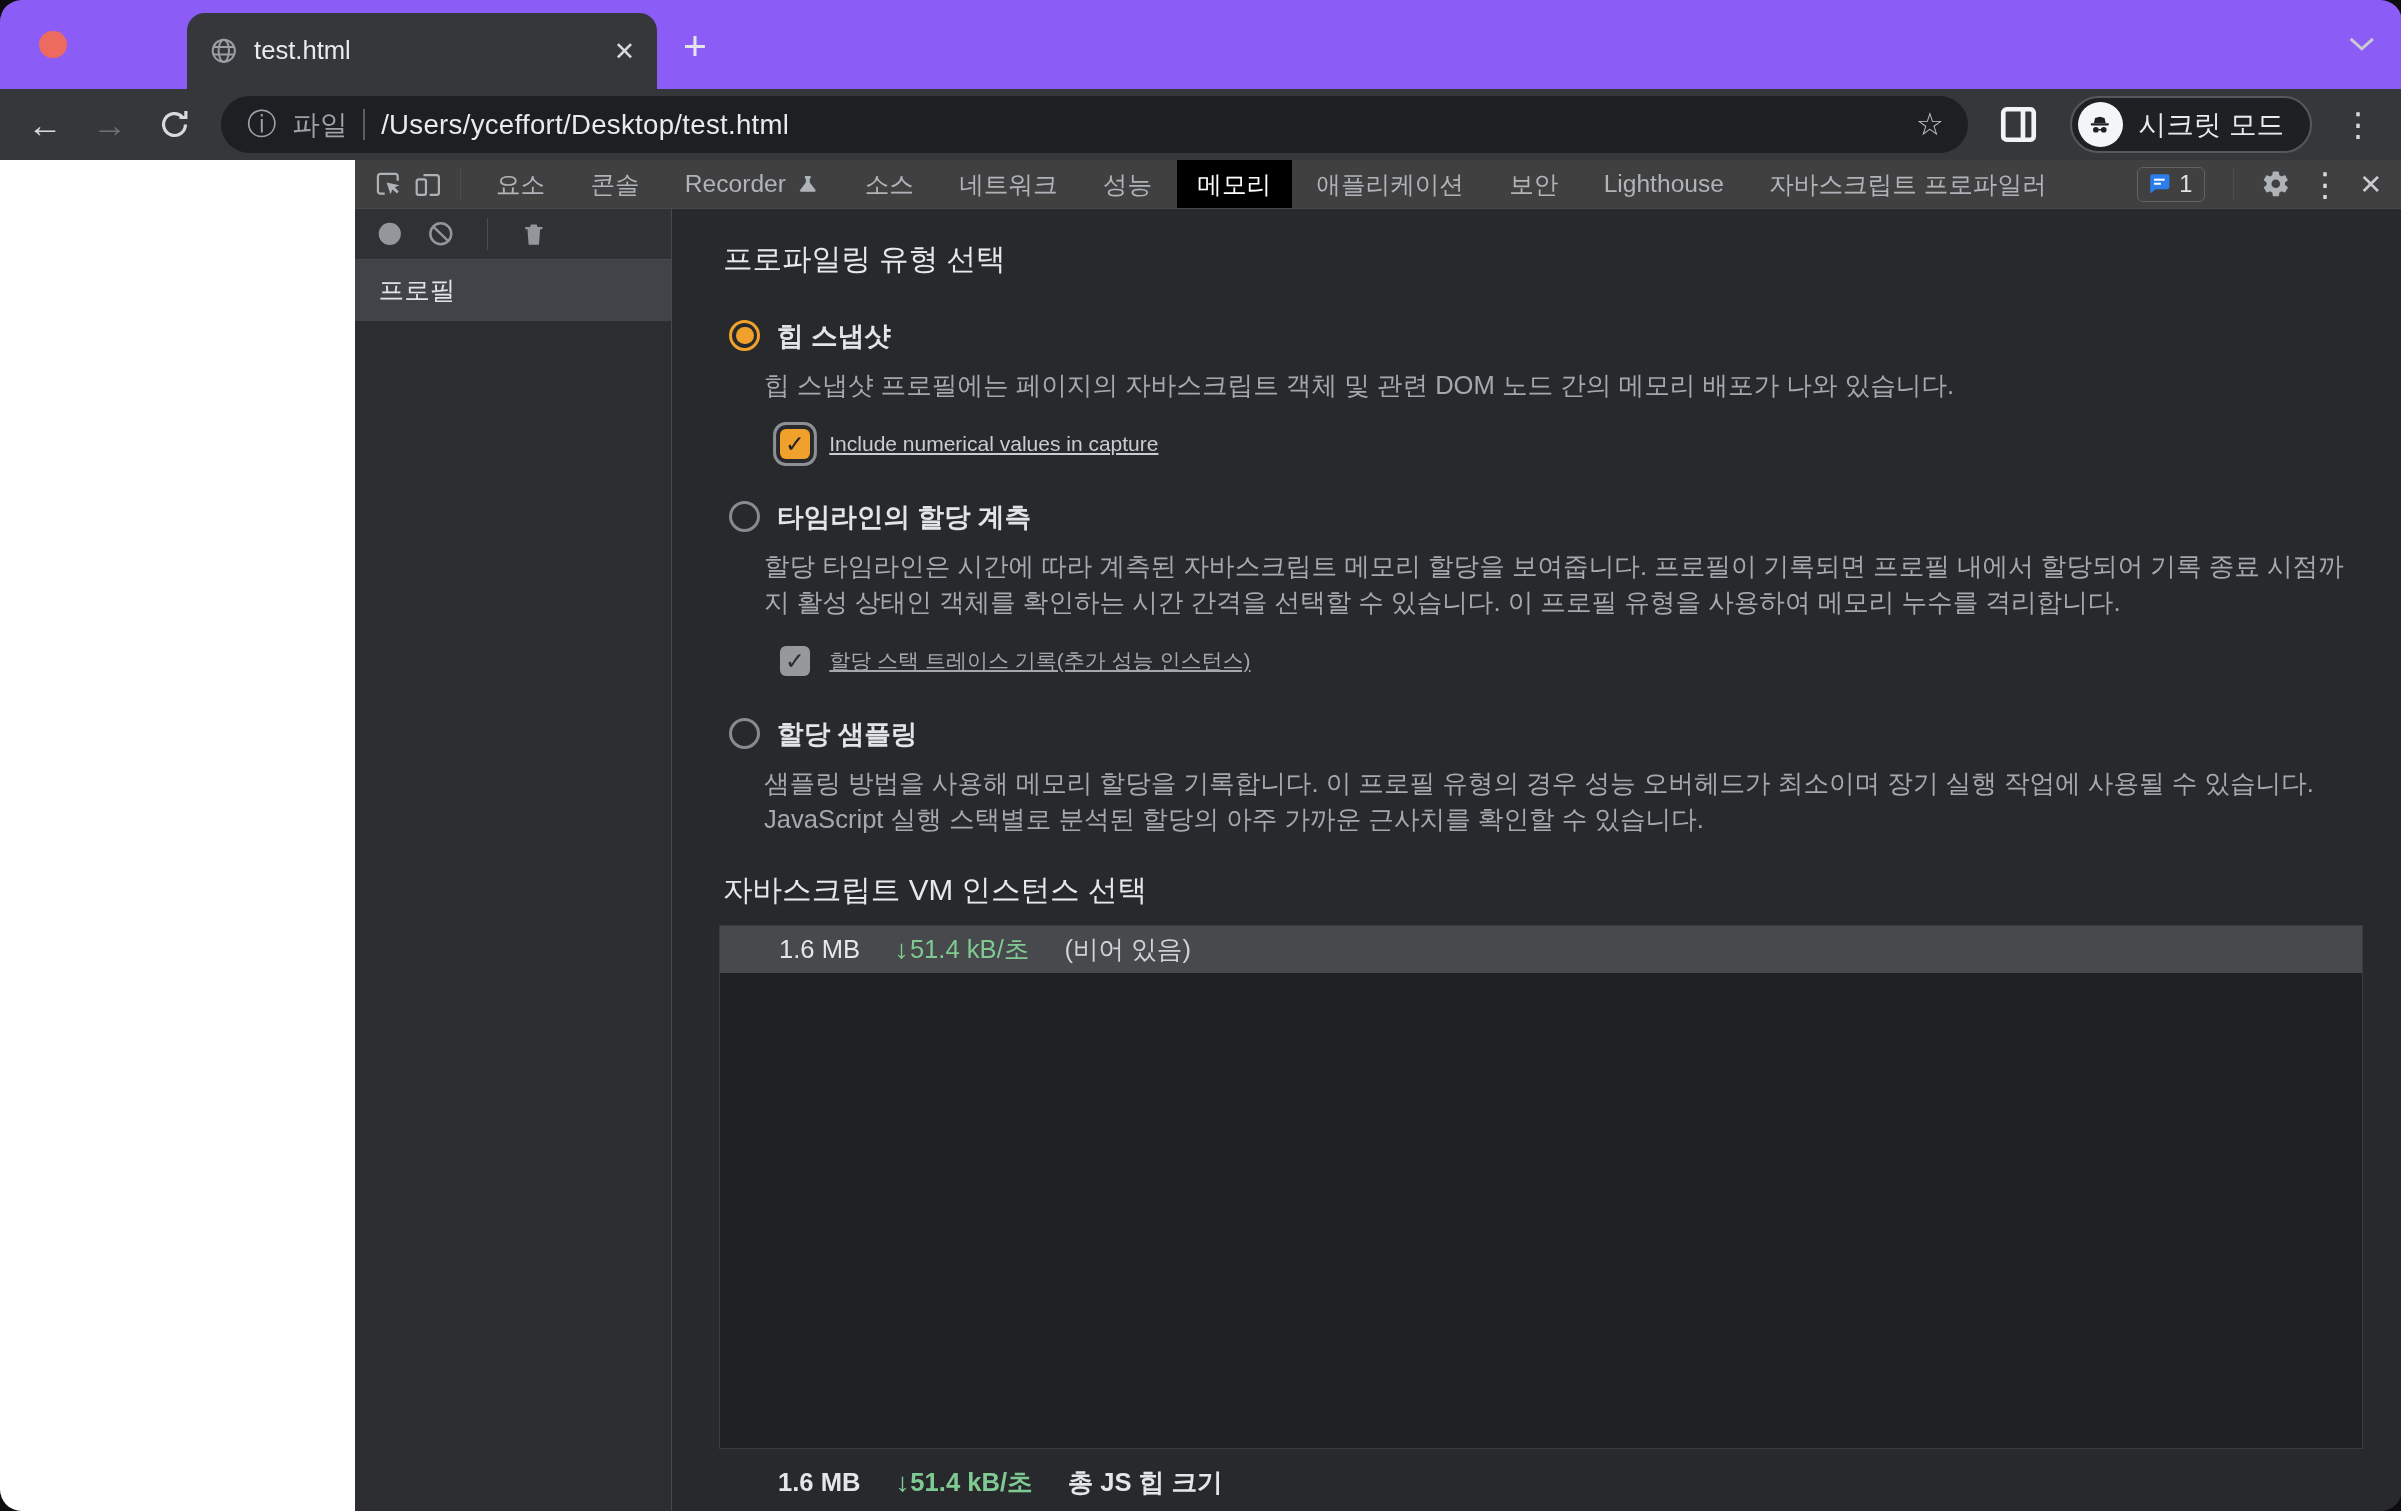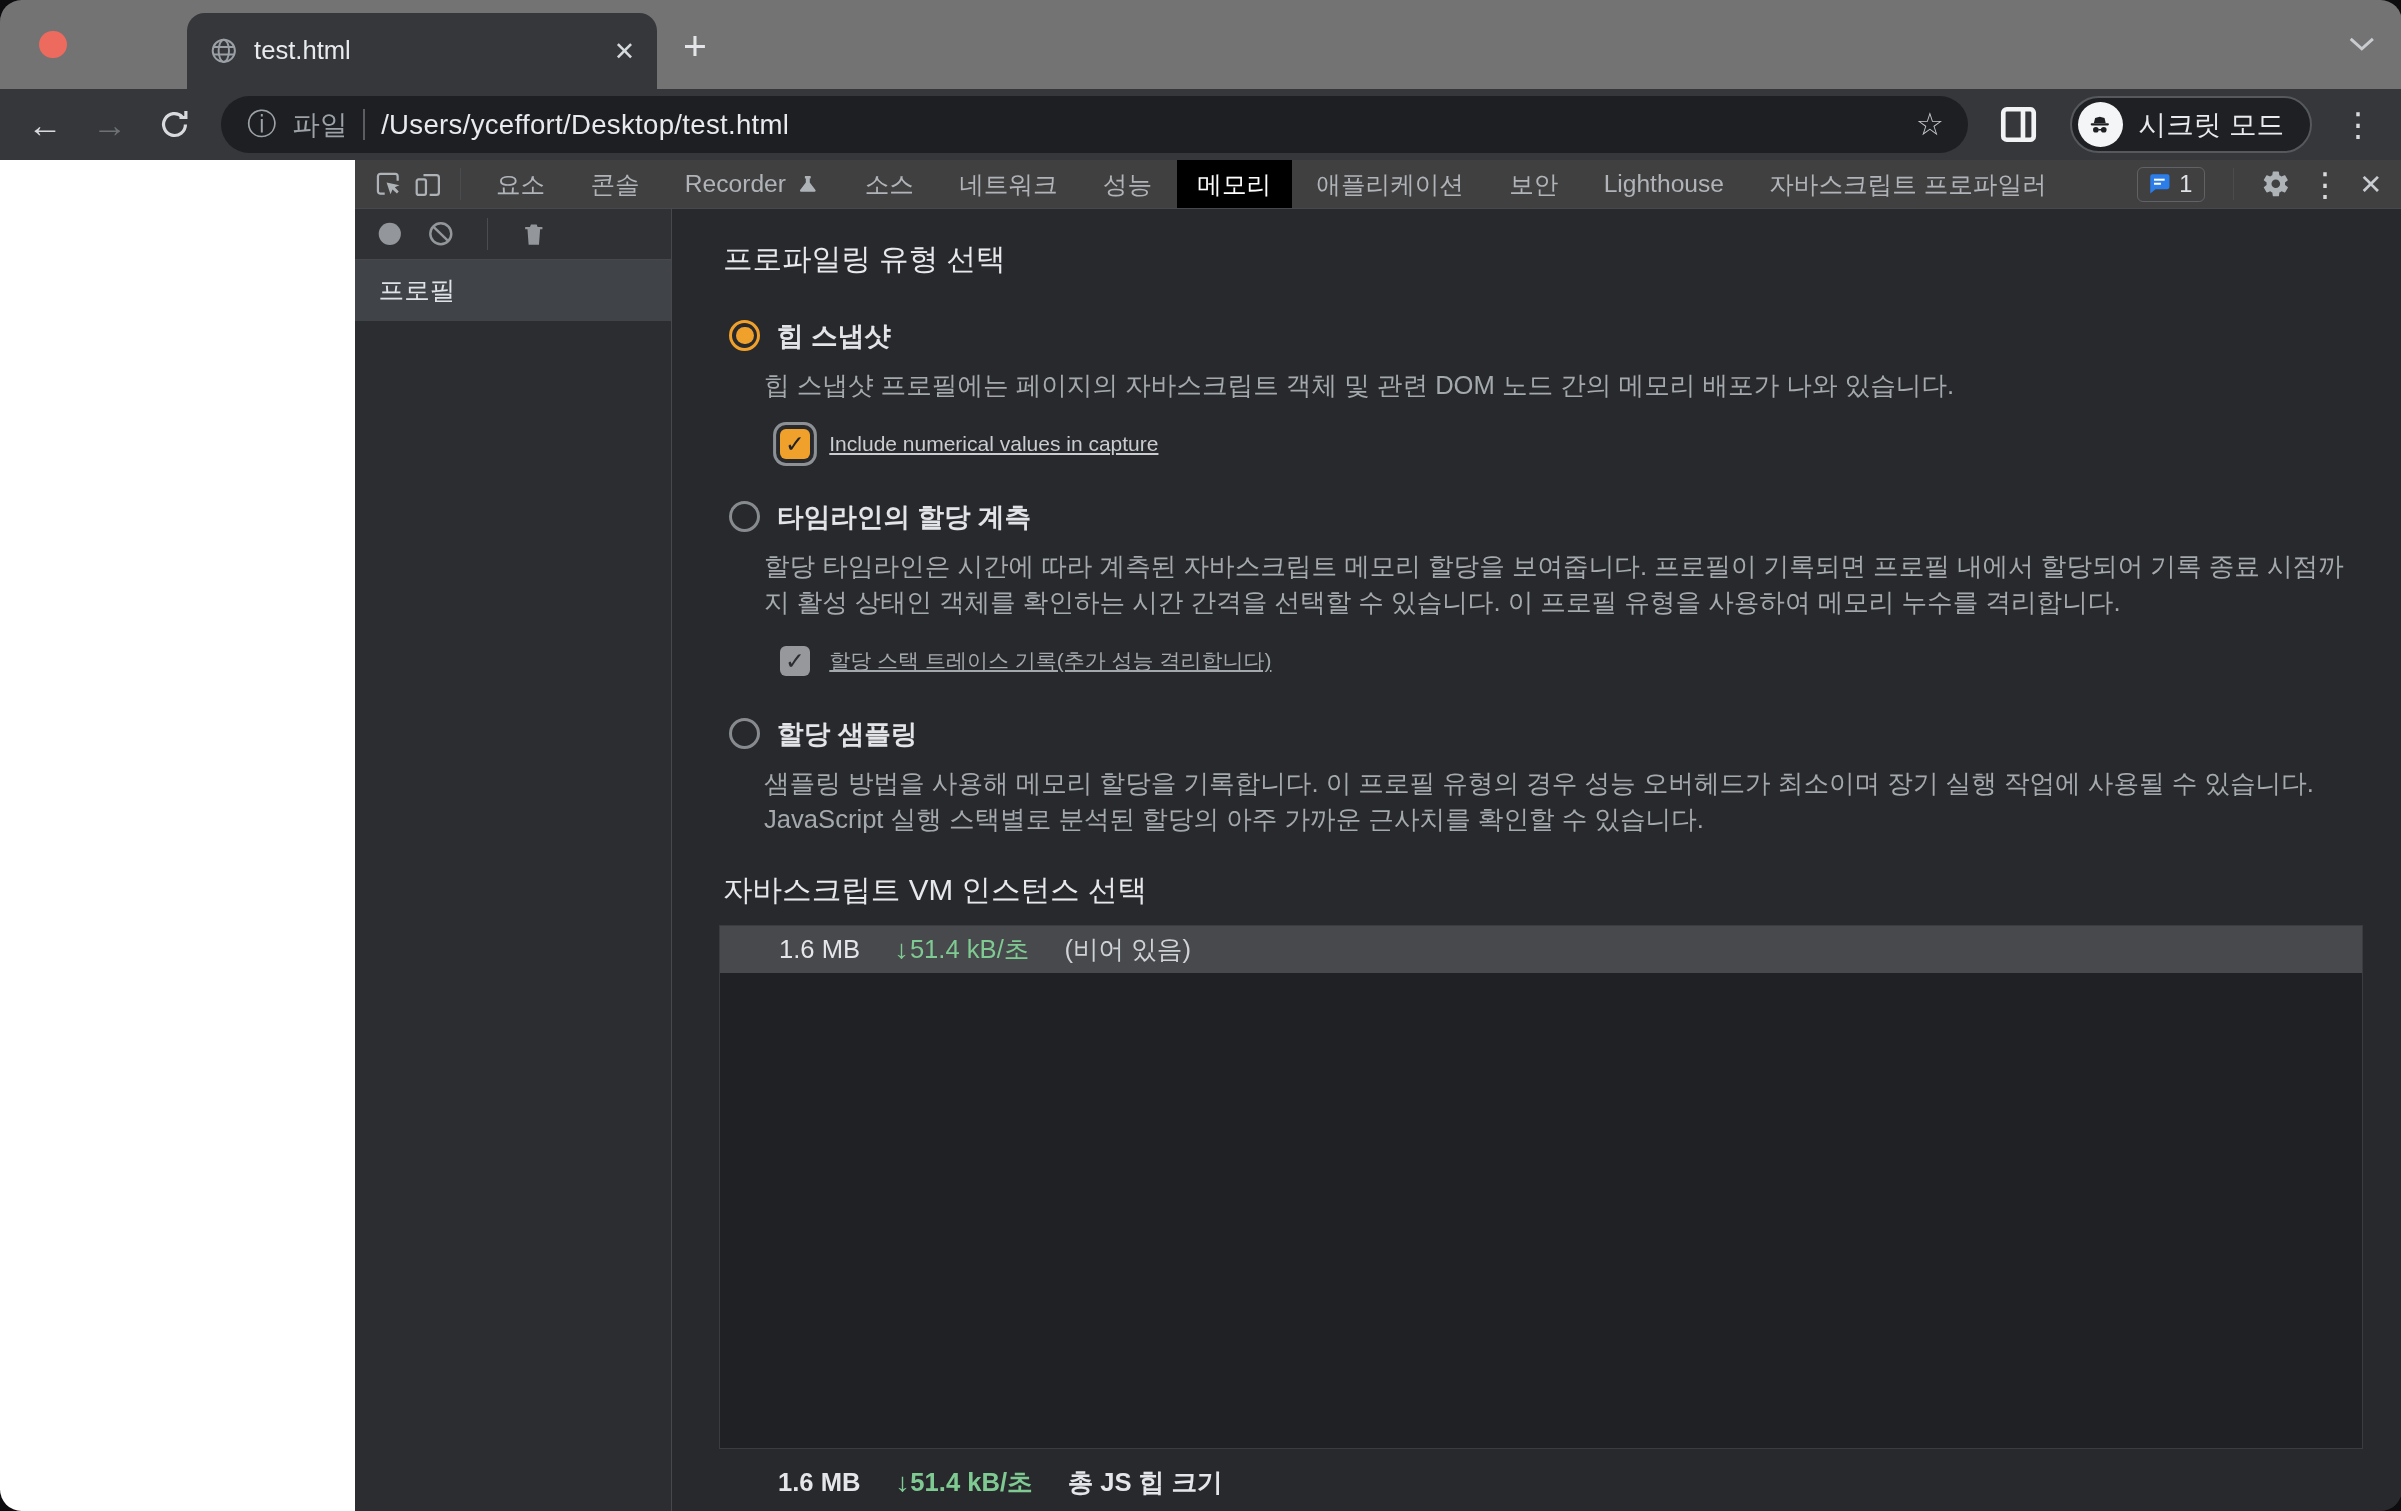--- a/index.html
+++ b/index.html
@@ -1,20 +1,20 @@
 <!DOCTYPE html>
 <html><head>
 <meta charset="utf-8">
 <style>
   html,body{margin:0;padding:0;background:#0d0d0f;font-family:"Liberation Sans","DejaVu Sans",sans-serif;}
   *{box-sizing:border-box;}
   .window{position:relative;width:2402px;height:1511px;border-radius:21.7px;overflow:hidden;background:#28292c;}
 
   
-  .tabstrip{position:relative;height:89px;background:#737373;}
+  .tabstrip{position:relative;height:89px;background:#8b5cf6;}
   .traffic{position:absolute;left:39px;top:30.5px;display:flex;gap:14.8px;}
   .traffic span{width:27.6px;height:27.6px;border-radius:50%;}
   .tl-red{background:#ed6a5e;}　.tl-yellow{background:#f4bf4f;}　.tl-green{background:#61c554;}
   .browser-tab{position:absolute;left:187px;top:12.8px;width:470px;height:76px;background:#35373b;border-radius:17.7px 17.7px 0 0;display:flex;align-items:center;padding:0 21.7px;gap:15.8px;}
   .tab-title{color:#e8eaed;font-size:25.6px;flex:1;}
   .tab-close{color:#d7dadd;font-size:25.6px;cursor:default;}
   .newtab{position:absolute;left:683px;top:25.6px;color:#e3e5e8;font-size:41px;line-height:41px;font-weight:300;}
   .strip-chevron{position:absolute;right:25.6px;top:35px;color:#c8cbcf;}
 
   
@@ -252,21 +252,21 @@
             <span class="chk-label">Include numerical values in capture</span>
           </div>
 
           <div class="opt-row">
             <span class="radio"></span>
             <span class="opt-label">타임라인의 할당 계측</span>
           </div>
           <div class="opt-desc">할당 타임라인은 시간에 따라 계측된 자바스크립트 메모리 할당을 보여줍니다. 프로필이 기록되면 프로필 내에서 할당되어 기록 종료 시점까지 활성 상태인 객체를 확인하는 시간 간격을 선택할 수 있습니다. 이 프로필 유형을 사용하여 메모리 누수를 격리합니다.</div>
           <div class="chk-row">
             <span class="chk gray">✓</span>
-            <span class="chk-label dim">할당 스택 트레이스 기록(추가 성능 격리합니다)</span>
+            <span class="chk-label dim">할당 스택 트레이스 기록(추가 성능 인스턴스)</span>
           </div>
 
           <div class="opt-row">
             <span class="radio"></span>
             <span class="opt-label">할당 샘플링</span>
           </div>
           <div class="opt-desc">샘플링 방법을 사용해 메모리 할당을 기록합니다. 이 프로필 유형의 경우 성능 오버헤드가 최소이며 장기 실행 작업에 사용될 수 있습니다. JavaScript 실행 스택별로 분석된 할당의 아주 가까운 근사치를 확인할 수 있습니다.</div>
 
           <h2 class="dt-h2 vm-heading">자바스크립트 VM 인스턴스 선택</h2>
           <div class="vm-list">

